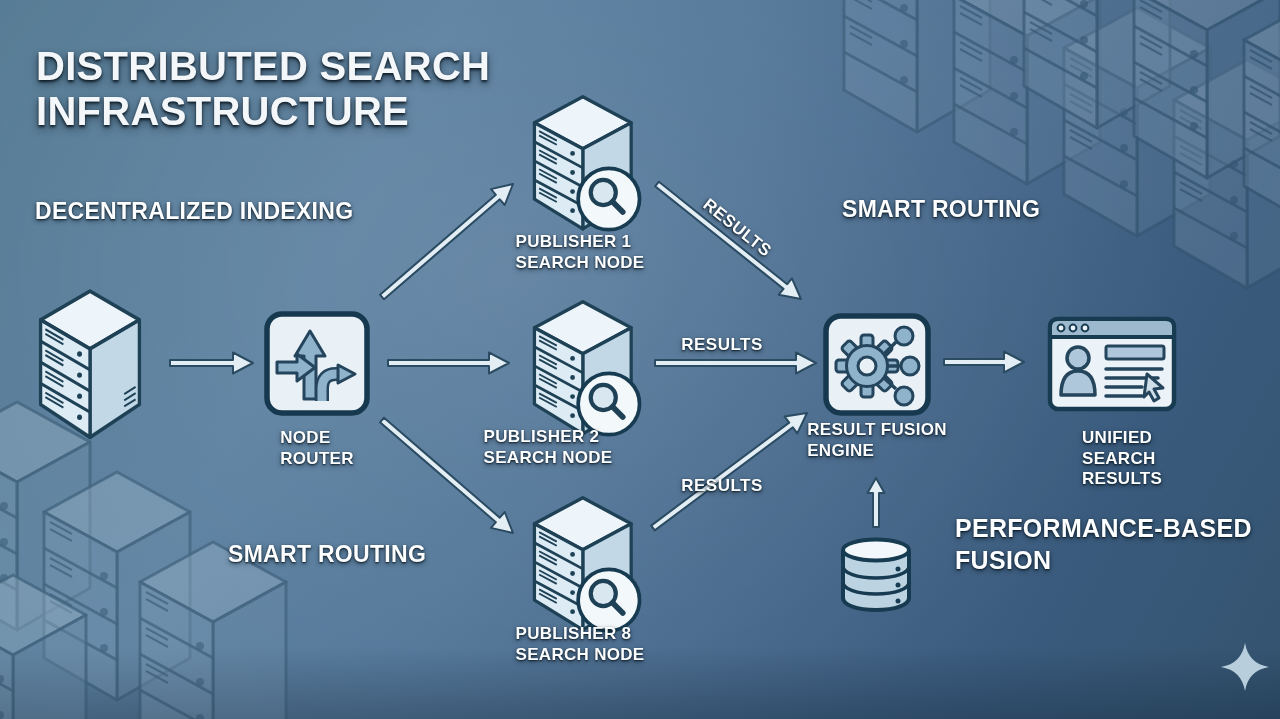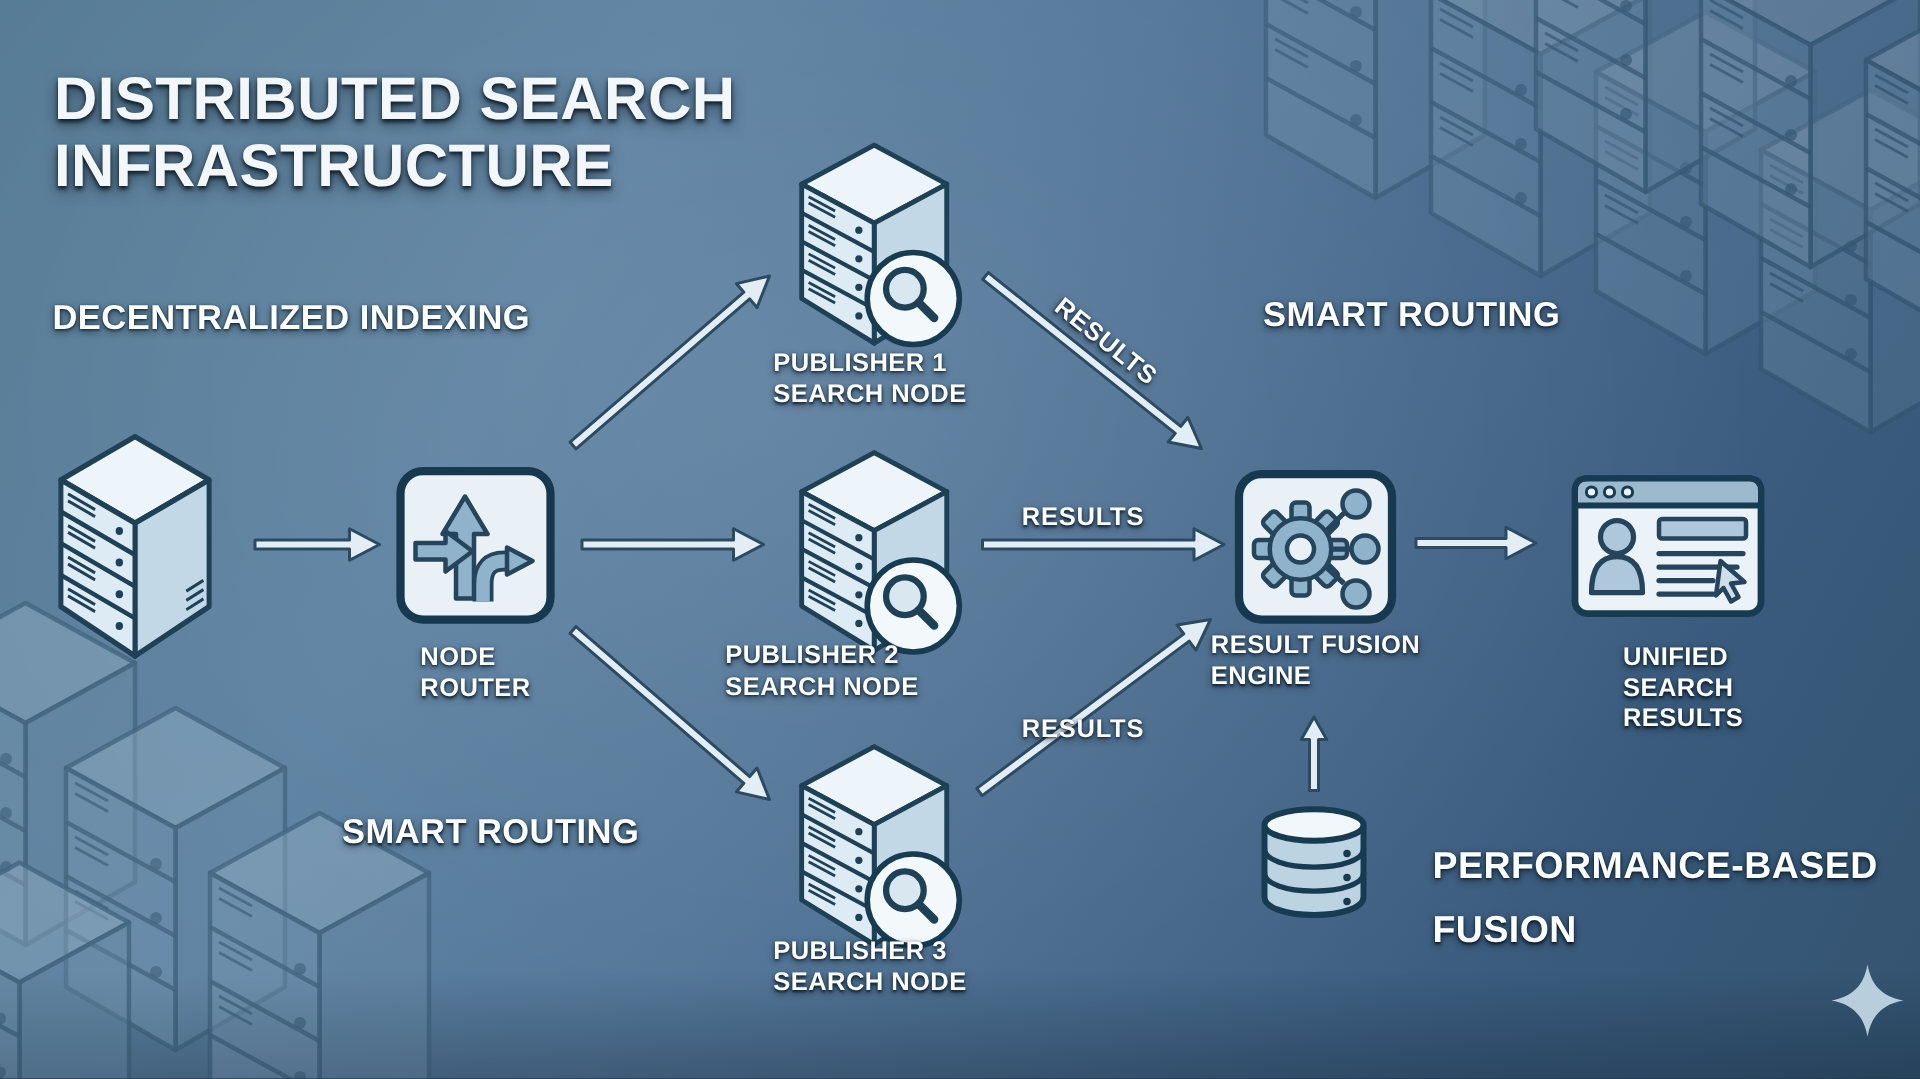--- a/index.html
+++ b/index.html
@@ -12,21 +12,21 @@
       linear-gradient(180deg, rgba(0,0,0,0) 90%, rgba(8,22,38,.28) 100%),
       radial-gradient(95% 130% at 40% 38%, rgba(255,255,255,.10) 0%, rgba(255,255,255,0) 55%),
       linear-gradient(118deg,#567b94 0%,#5b80a0 28%,#527698 46%,#46688b 64%,#3a5b7d 82%,#33536f 100%);
   }
   #diagram-svg{position:absolute;left:0;top:0;}
   .txt{position:absolute;color:#fcfeff;font-weight:700;white-space:pre-line;
        text-shadow:0 1px 2px rgba(6,20,30,.9),0 2px 5px rgba(6,20,30,.55);}
   .title{font-size:40px;line-height:45px;letter-spacing:.3px;color:#f4f7f9;
          text-shadow:0 2px 3px rgba(5,18,28,.9),0 4px 9px rgba(5,18,28,.5);}
   .section{font-size:23px;letter-spacing:.3px;}
-  .section-lg{font-size:25px;line-height:43px;letter-spacing:.3px;margin-top:44px;}
+  .section-lg{font-size:25px;line-height:32px;letter-spacing:.3px;}
   .node-label{font-size:17px;line-height:20.5px;transform:translateX(-50%);letter-spacing:.3px;}
   .edge-label{font-size:17px;letter-spacing:.5px;transform:translate(-50%,-50%);}
   .edge-label.rot{transform:translate(-50%,-50%) rotate(38.5deg);}
 </style>
 </head>
 <body>
 
 <div id="stage">
 
 <svg id="diagram-svg" width="1280" height="719" viewBox="0 0 1280 719">
@@ -198,21 +198,21 @@
 
 <div class="txt node-label" style="left:317px;top:428px;">NODE
 ROUTER</div>
 
 <div class="txt node-label" style="left:580px;top:232px;">PUBLISHER 1
 SEARCH NODE</div>
 
 <div class="txt node-label" style="left:548px;top:427px;">PUBLISHER 2
 SEARCH NODE</div>
 
-<div class="txt node-label" style="left:580px;top:624px;">PUBLISHER 3
+<div class="txt node-label" style="left:580px;top:624px;">PUBLISHER 8
 SEARCH NODE</div>
 
 <div class="txt node-label" style="left:877px;top:420px;">RESULT FUSION
 ENGINE</div>
 
 <div class="txt node-label" style="left:1148px;top:428px;">UNIFIED SEARCH
 RESULTS</div>
 
 
 <div class="txt edge-label rot" style="left:737px;top:228px;">RESULTS</div>

